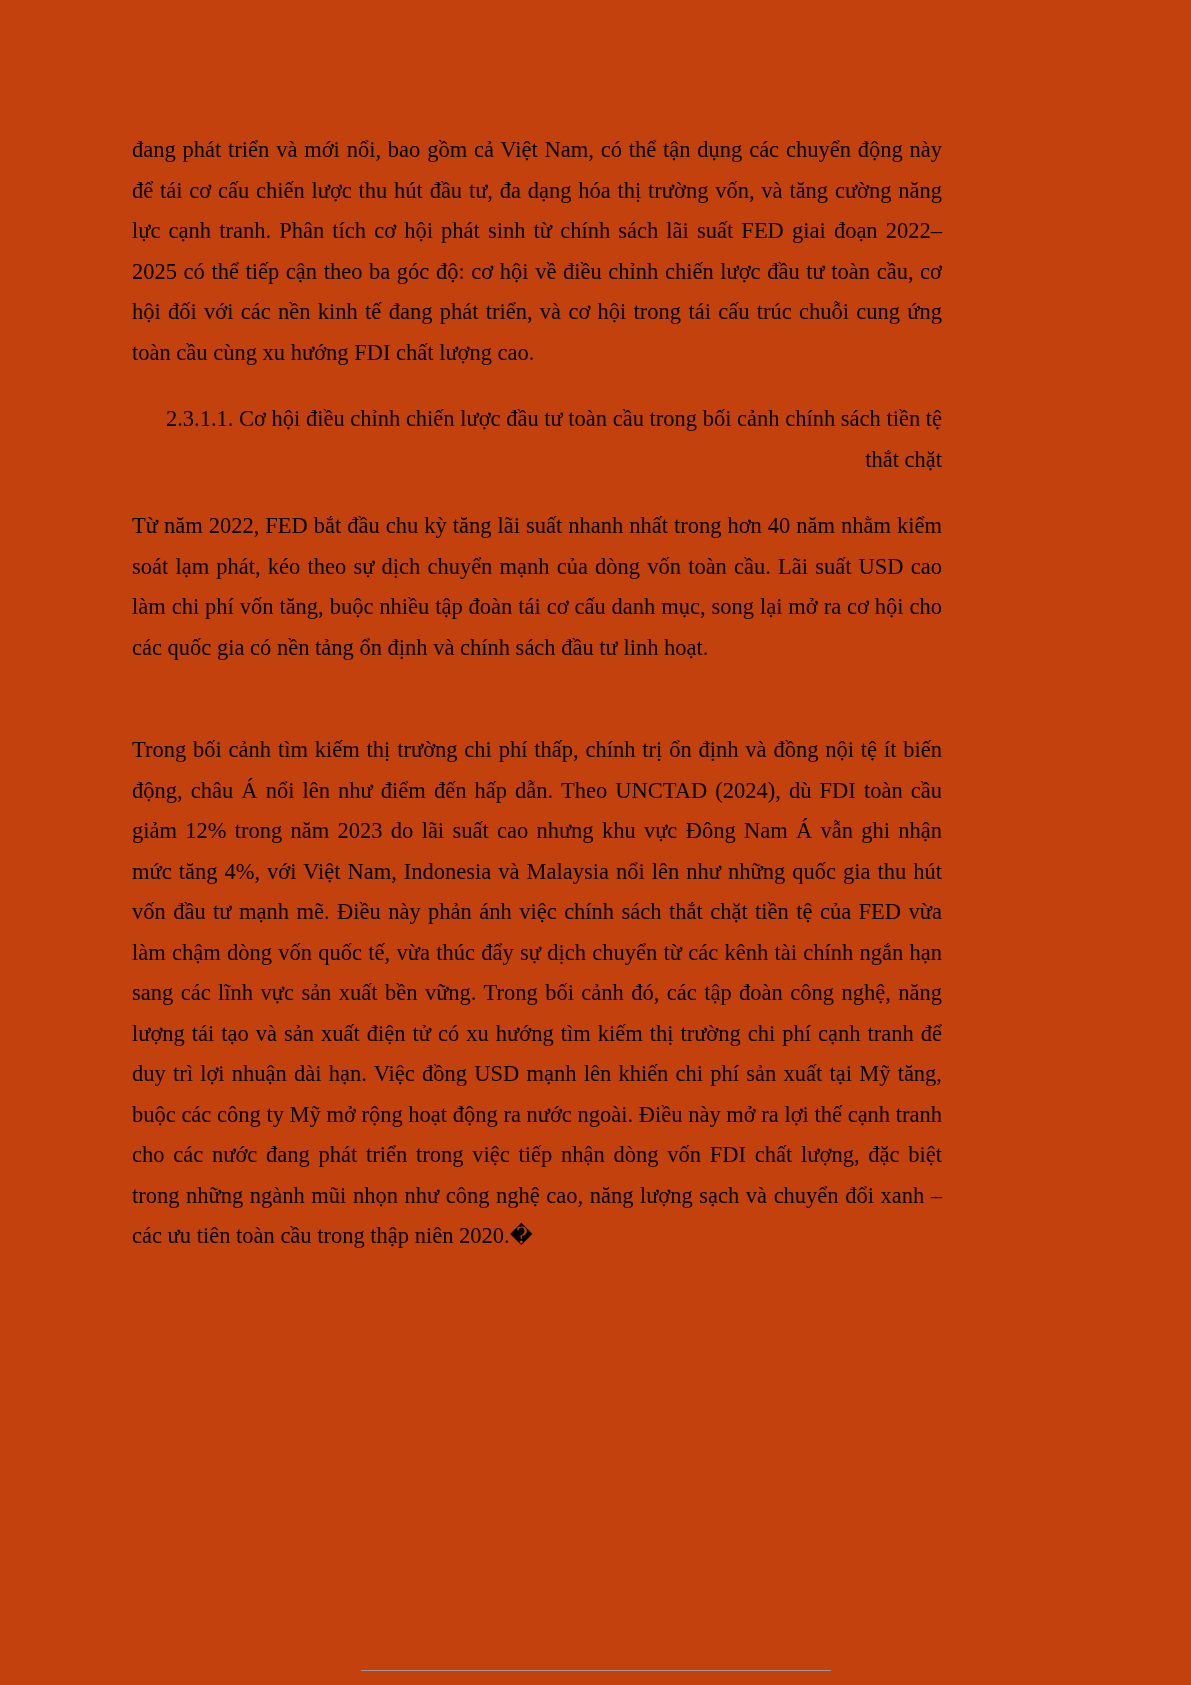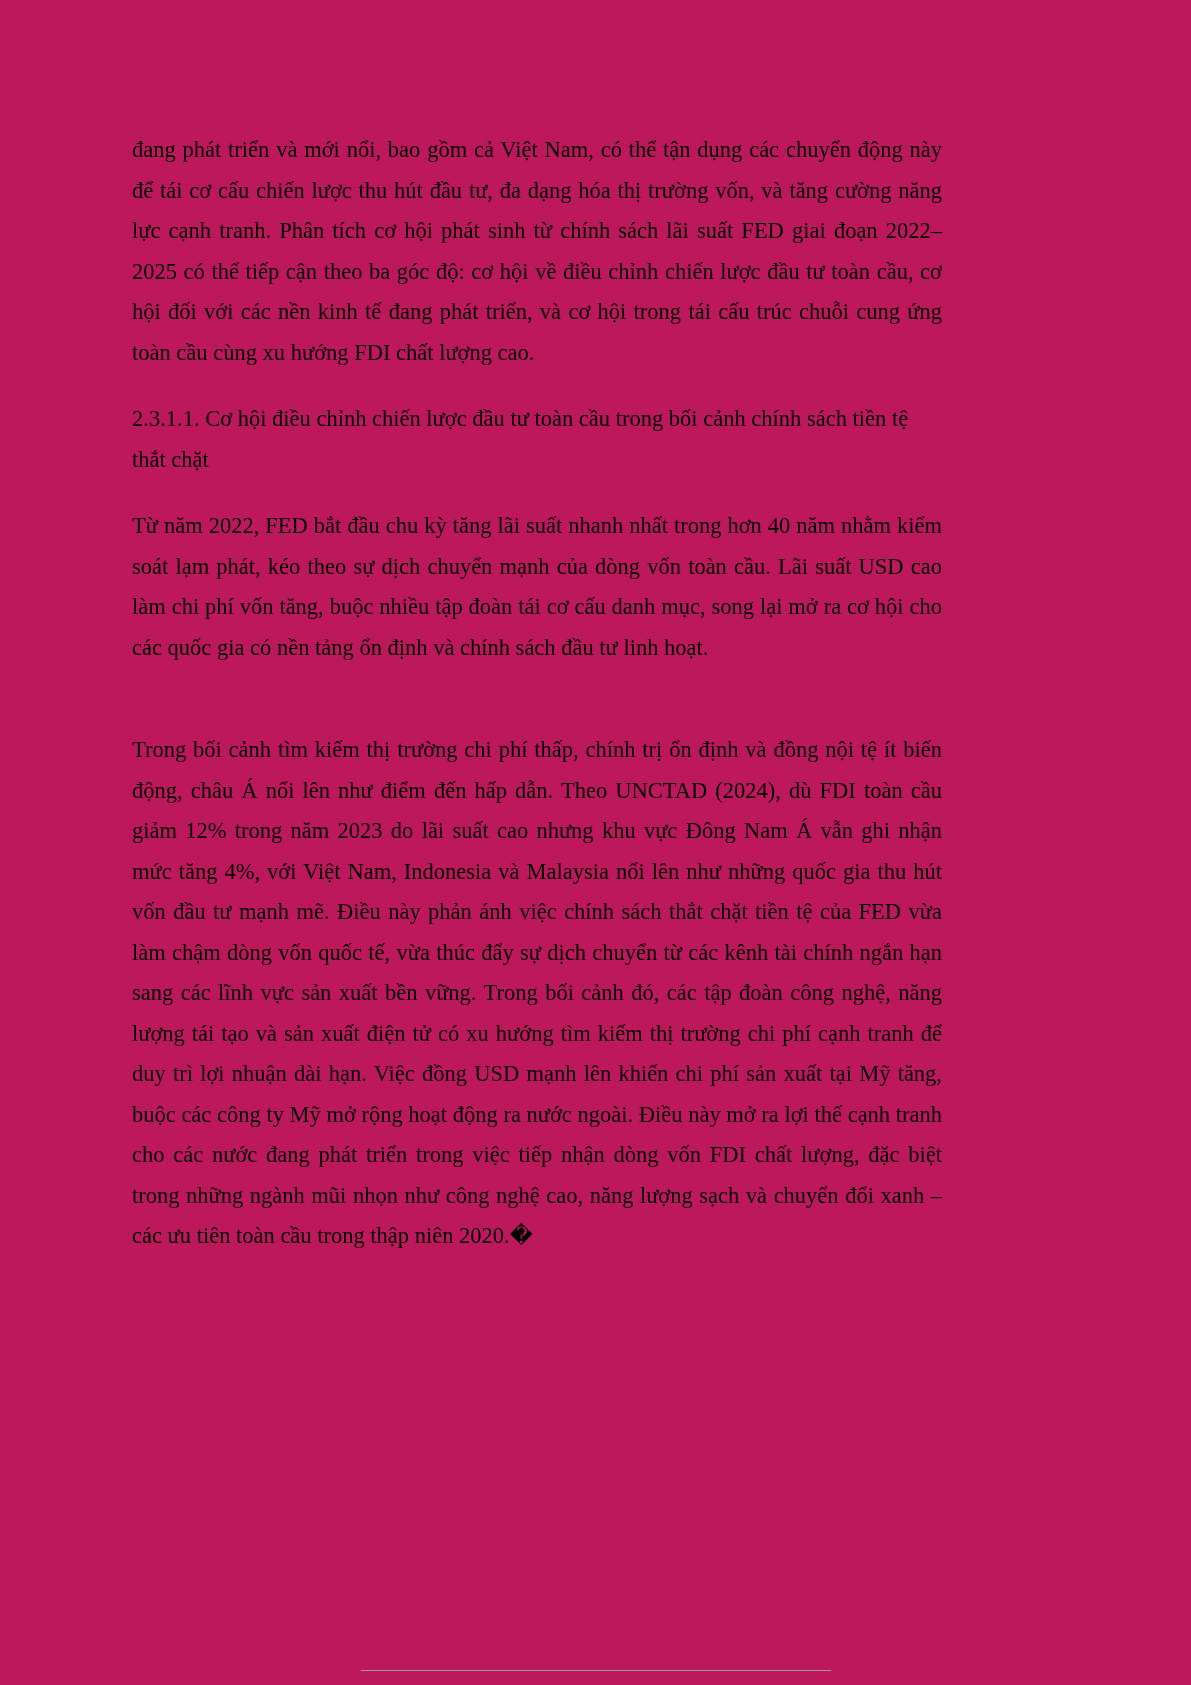--- a/index.html
+++ b/index.html
@@ -3,21 +3,21 @@
 <meta charset="utf-8">
 <style>
   html, body {
     margin: 0;
     padding: 0;
     background: #ffffff;
   }
   .page {
     width: 1191px;
     height: 1685px;
-    background: #be185d;
+    background: #c2410c;
     position: relative;
     box-sizing: border-box;
     padding: 130px 132px 60px 132px;
     font-family: "Liberation Serif", "DejaVu Serif", serif;
     color: #000000;
   }
   .doc-body {
     width: 810px;
   }
   p.para {
@@ -26,21 +26,21 @@
     line-height: 40.5px;
     text-align: justify;
     text-justify: inter-word;
     color: #000;
   }
   .gap-med { height: 26px; }
   .gap-large { height: 62px; }
   .heading {
     font-size: 22.5px;
     line-height: 40.5px;
-    text-align: left;
+    text-align: right;
     margin: 0;
     color: #000;
   }
   .nowrap-last {
     text-align: left;
   }
   .bottom-rule {
     position: absolute;
     left: 50%;
     transform: translateX(-50%);

